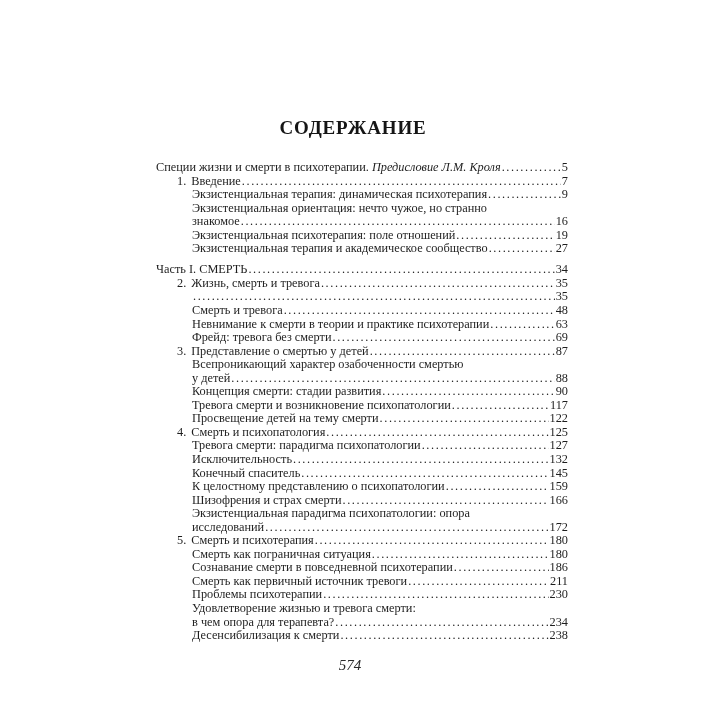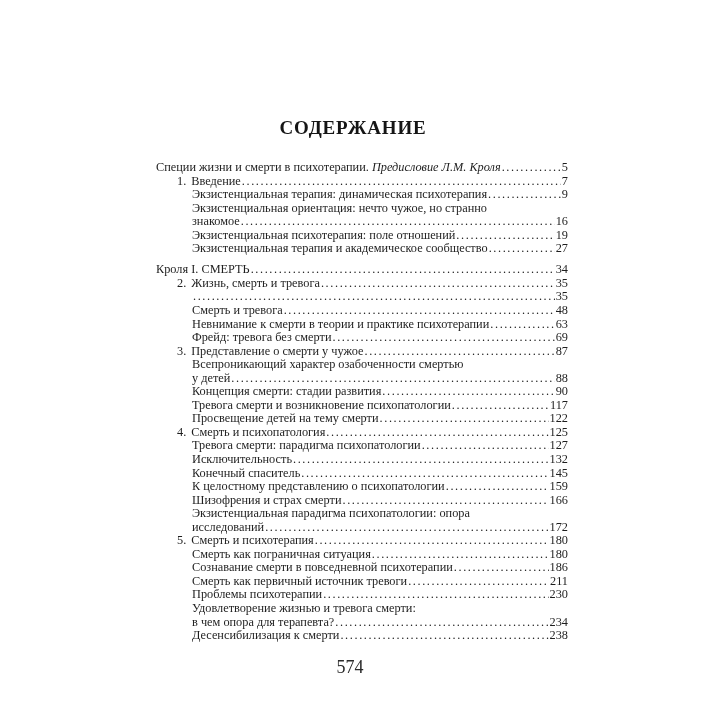--- a/index.html
+++ b/index.html
@@ -47,22 +47,23 @@
   }
   .dots::after {
     content: "...........................................................................................................................";
     letter-spacing: 1.6px;
   }
   .pg { white-space: nowrap; }
   .folio {
     position: absolute;
     top: 657px; left: 155px; width: 390px;
     text-align: center;
-    font-size: 18px;
+    font-size: 15px;
     color: #2a2a2a;
+    font-style: italic;
   }
 </style>
 </head>
 <body>
 
 <h1 class="page-title">СОДЕРЖАНИЕ</h1>
 
 <div class="toc" id="toc">
     <div class="row ind0">
 
@@ -100,21 +101,21 @@
     <span class="pg">19</span>
   </div>
     <div class="row ind2">
 
     <span class="txt">Экзистенциальная терапия и академическое сообщество</span>
     <span class="dots"></span>
     <span class="pg">27</span>
   </div>
     <div class="row ind0 gap">
 
-    <span class="txt">Кроля I. СМЕРТЬ</span>
+    <span class="txt">Часть I. СМЕРТЬ</span>
     <span class="dots"></span>
     <span class="pg">34</span>
   </div>
     <div class="row ind1">
     <span class="num">2.</span>
     <span class="txt">Жизнь, смерть и тревога</span>
     <span class="dots"></span>
     <span class="pg">35</span>
   </div>
     <div class="row ind2">
@@ -135,21 +136,21 @@
     <span class="pg">63</span>
   </div>
     <div class="row ind2">
 
     <span class="txt">Фрейд: тревога без смерти</span>
     <span class="dots"></span>
     <span class="pg">69</span>
   </div>
     <div class="row ind1">
     <span class="num">3.</span>
-    <span class="txt">Представление о смерти у чужое</span>
+    <span class="txt">Представление о смертью у детей</span>
     <span class="dots"></span>
     <span class="pg">87</span>
   </div>
     <div class="row ind2">
 
     <span class="txt">Всепроникающий характер озабоченности смертью</span>
 
   </div>
     <div class="row ind2">
 

